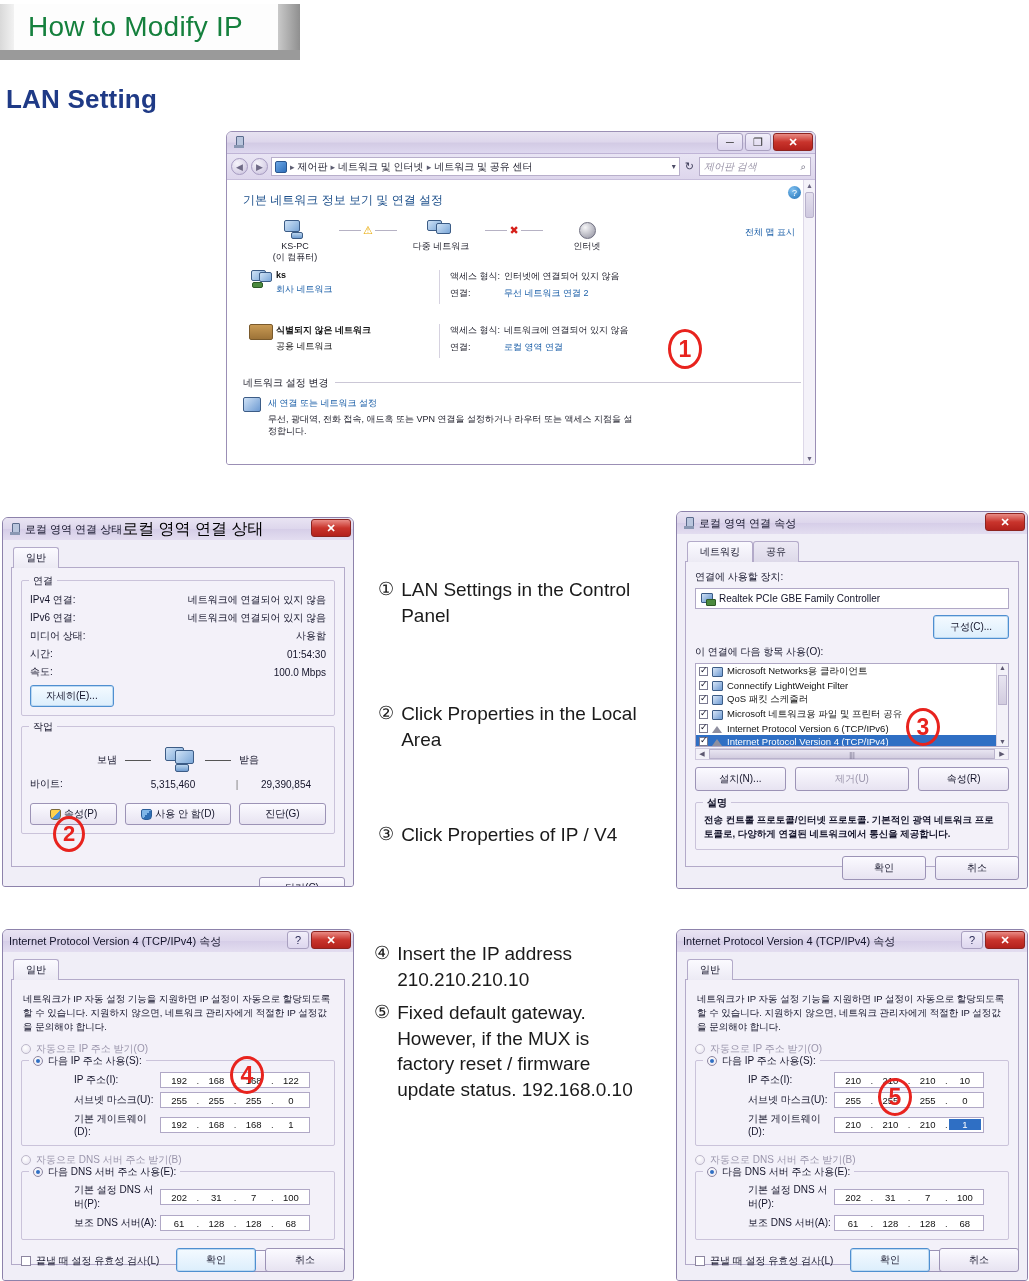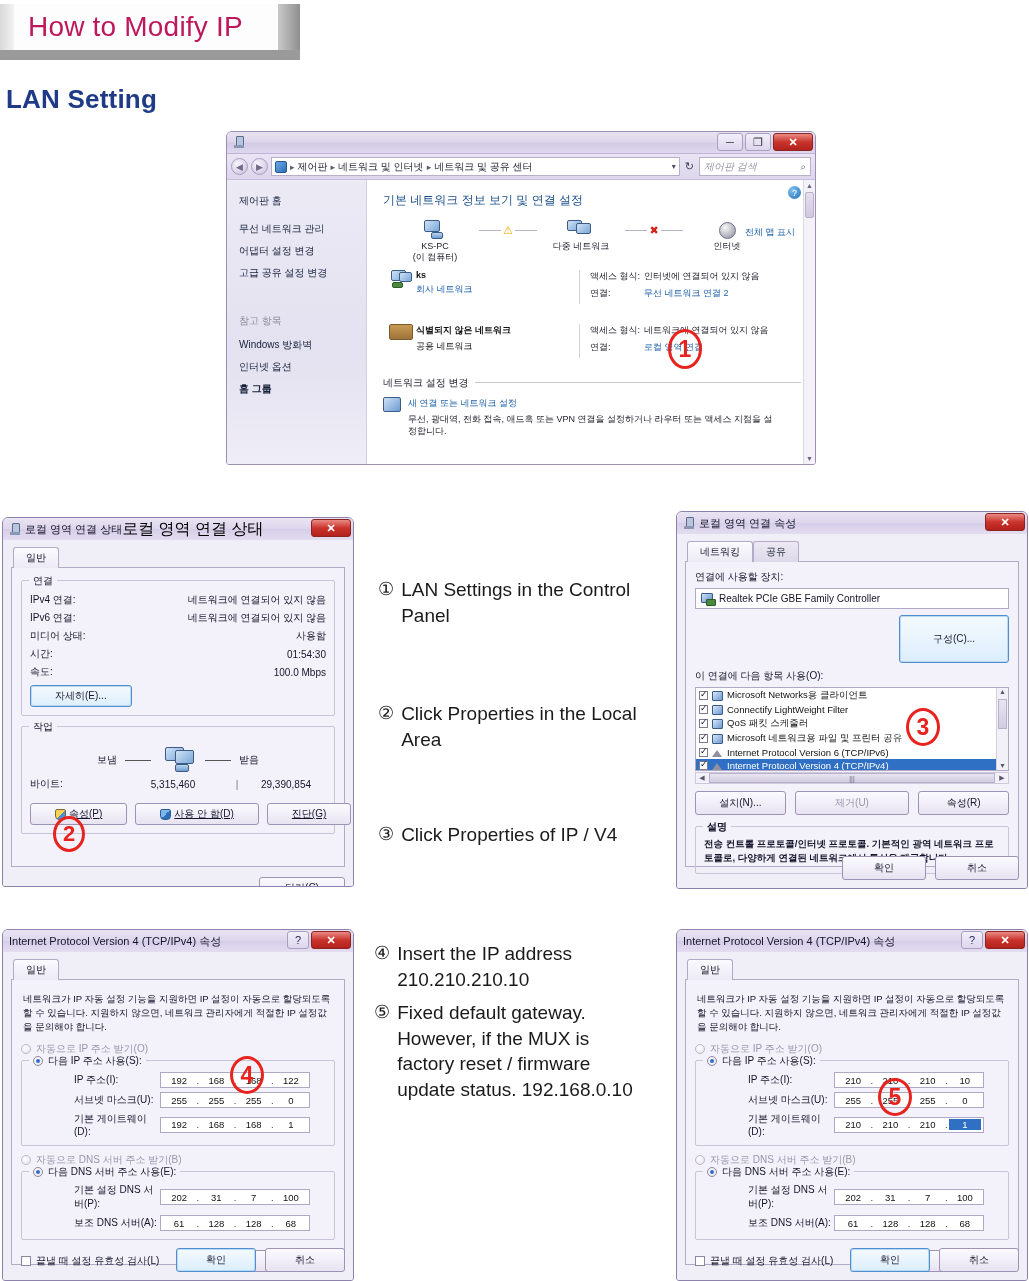--- a/index.html
+++ b/index.html
@@ -26,21 +26,21 @@
   #header-banner .bev-bottom{
     position:absolute; left:0; bottom:0; width:300px; height:10px;
     background:#9a9a9a;
   }
   #header-banner .face{
     position:absolute; left:14px; top:0; right:22px; bottom:10px;
     background:#fdfdfd;
     display:flex; align-items:center; padding-left:14px;
   }
   #header-title{
-    font-size:28px; color:#be185d; letter-spacing:.2px; white-space:nowrap;
+    font-size:28px; color:#15803d; letter-spacing:.2px; white-space:nowrap;
   }
 
   #page-title{
     position:absolute; left:6px; top:84px;
     font-size:26px; font-weight:bold; color:#1f3a86; letter-spacing:.2px;
   }
 
   
   .win{
     position:absolute;
@@ -198,21 +198,21 @@
   .group{ border:1px solid #cac3da;border-radius:2px;position:relative;padding:10px 8px 8px;margin-top:8px;}
   .group > .gl{
     position:absolute;top:-7px;left:7px;background:#f3f1f9;padding:0 4px;font-size:10px;color:#14142a;
   }
   .row{ display:flex;font-size:10px;color:#14142a;margin-bottom:4px;align-items:center;}
   .row .lab{ width:150px;}
   .row .val{ flex:1;text-align:right;}
   .btn{
     border:1px solid #9c93b6;border-radius:3px;
     background:linear-gradient(180deg,#fbfaff,#e7e3f1);
-    font-size:10px;color:#14142a;padding:3px 24px;text-align:center;white-space:nowrap;
+    font-size:10px;color:#14142a;padding:3px 15px;text-align:center;white-space:nowrap;
     display:inline-flex;align-items:center;justify-content:center;gap:3px;
   }
   .btn.focus{ border:1px solid #4f8fd0;box-shadow:0 0 0 1px #bcd9f2 inset;background:linear-gradient(180deg,#f4faff,#dceefc);}
   .btn.disabled{ color:#9a95ab;}
   .shield{ width:11px;height:11px;border-radius:2px 2px 4px 4px;background:linear-gradient(135deg,#ffd14d 50%,#4a90d9 50%);border:1px solid #7a6a3a;flex:0 0 auto;}
   .shield.blue{ background:linear-gradient(135deg,#7fb6e8 50%,#2f6fb5 50%);border-color:#2b5e99;}
 
   
   #status-dialog{ left:2px; top:517px; width:352px; height:370px; }
   #status-activity{ margin-top:10px;}
@@ -226,21 +226,21 @@
   }
   .pc-glyph .m1{ left:6px;top:0;width:19px;height:14px;}
   .pc-glyph .m2{ left:16px;top:3px;width:19px;height:14px;}
   .pc-glyph .plug{ position:absolute;left:16px;top:17px;width:14px;height:8px;background:linear-gradient(180deg,#bcd6ef,#6f9cd0);border:1px solid #3c5c86;border-radius:2px;}
   #bytes-row{ display:flex;font-size:10px;color:#14142a;margin-top:4px;align-items:center;}
   #bytes-row .bl{ width:88px;}
   #bytes-row .bs{ width:110px;text-align:center;}
   #bytes-row .bm{ width:18px;text-align:center;color:#777;}
   #bytes-row .br{ flex:1;text-align:center;}
   #status-btnrow{ display:flex;gap:8px;margin-top:12px;}
-  #status-btnrow .btn{ flex:1;text-decoration:underline;}
+  #status-btnrow .btn{ flex:1;}
   #status-close-row{ display:flex;justify-content:flex-end;margin-top:10px;}
   #status-close-row .btn{ width:86px;}
 
   
   #props-dialog{ left:676px; top:511px; width:352px; height:378px; }
   #adapter-box{
     background:#fff;border:1px solid #b0a8c6;height:21px;
     display:flex;align-items:center;gap:5px;padding:0 5px;font-size:10px;color:#14142a;
   }
   .nic-ico{ width:13px;height:12px;position:relative;flex:0 0 auto;}
@@ -356,30 +356,20 @@
       <span id="addr-caret">▾</span>
     </div>
     <div id="refresh-btn">↻</div>
     <div id="search-field">
       <span>제어판 검색</span>
       <span id="search-icon-glyph">⌕</span>
     </div>
   </div>
 
   <div id="explorer-body">
-    <div id="explorer-sidebar">
-      <div class="sb-head">제어판 홈</div>
-      <div class="sb-item">무선 네트워크 관리</div>
-      <div class="sb-item">어댑터 설정 변경</div>
-      <div class="sb-item">고급 공유 설정 변경</div>
-      <div class="sb-sec">참고 항목</div>
-      <div class="sb-item">Windows 방화벽</div>
-      <div class="sb-item">인터넷 옵션</div>
-      <div class="sb-item" style="font-weight:bold">홈 그룹</div>
-    </div>
 
     <div id="explorer-main">
       <div id="help-icon">?</div>
       <div class="pagehead">기본 네트워크 정보 보기 및 연결 설정</div>
       <div id="showfullmap">전체 맵 표시</div>
 
       <div id="map-row">
         <div class="mapnode">
           <div class="glyph">
             <span class="pc-glyph" style="width:26px;height:20px">
@@ -579,21 +569,21 @@
       <div class="tab">네트워킹</div>
       <div class="tab inactive">공유</div>
     </div>
     <div class="tabpanel" style="height:306px">
       <div style="font-size:10px;color:#14142a;margin-bottom:4px">연결에 사용할 장치:</div>
       <div id="adapter-box">
         <span class="nic-ico"></span>
         <span>Realtek PCIe GBE Family Controller</span>
       </div>
       <div style="display:flex;justify-content:flex-end;margin-top:6px">
-        <span class="btn focus" style="width:110px;padding:16px 0">구성(C)...</span>
+        <span class="btn focus" style="width:76px;padding:4px 0">구성(C)...</span>
       </div>
       <div style="font-size:10px;color:#14142a;margin:6px 0 3px">이 연결에 다음 항목 사용(O):</div>
       <div id="items-list">
         <div class="li">
             <span class="cbx"></span>
             <span class="li-ico"></span>
             <span>Microsoft Networks용 클라이언트</span>
           </div>
         <div class="li">
             <span class="cbx"></span>

